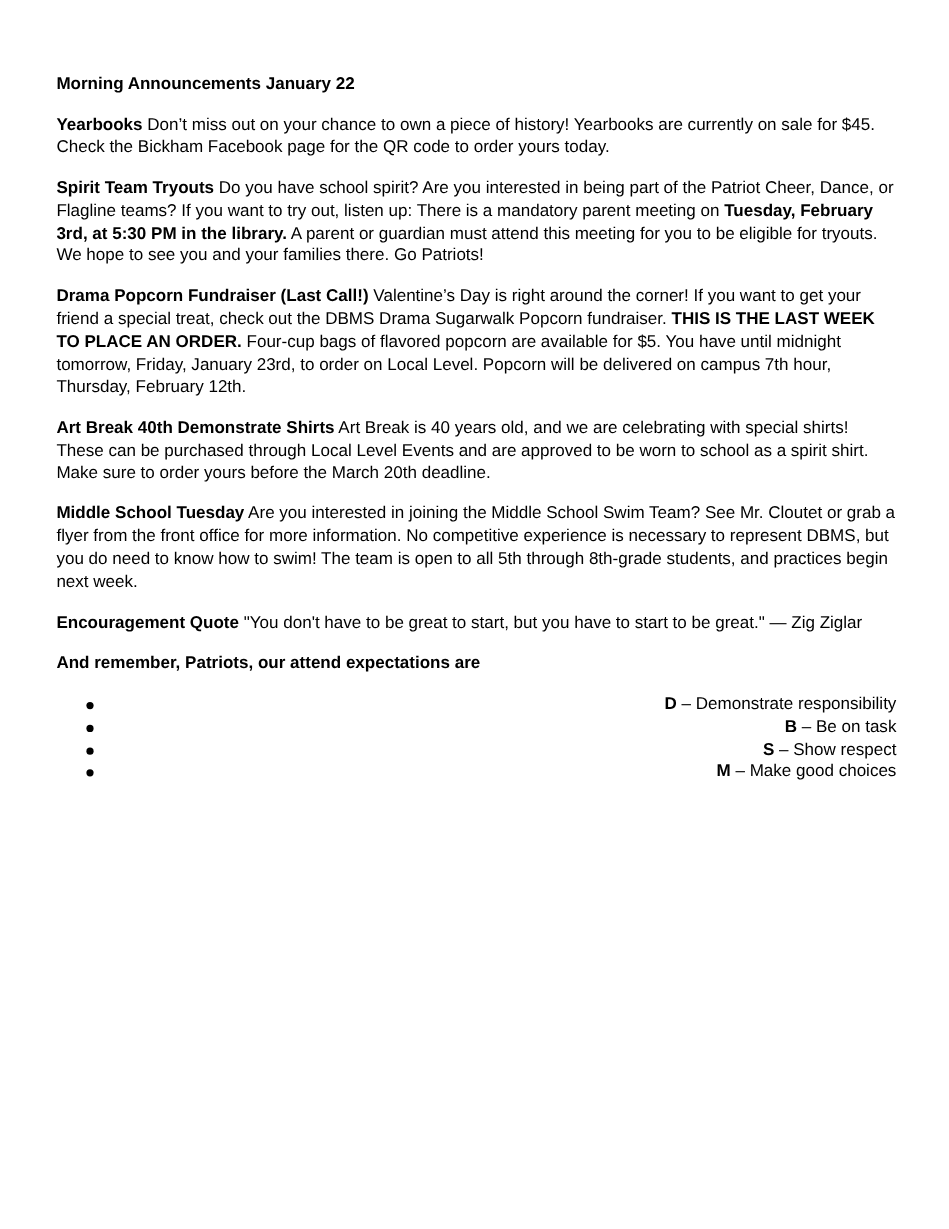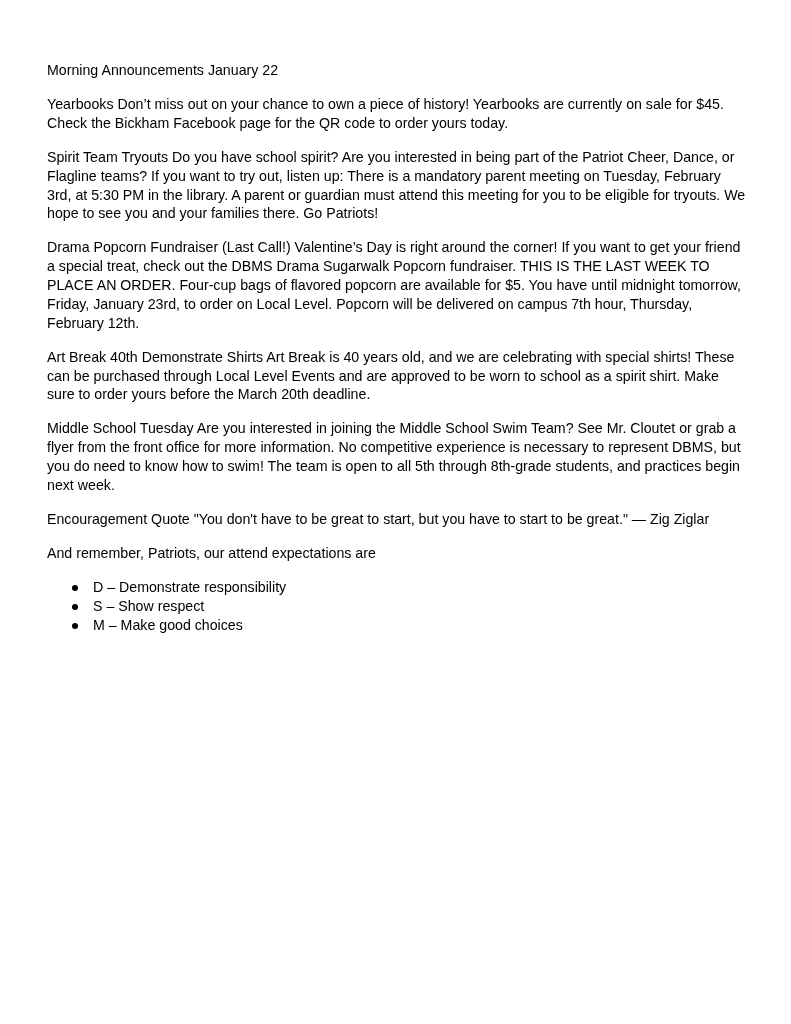--- a/index.html
+++ b/index.html
@@ -4,22 +4,22 @@
 <style>
   html, body { margin: 0; padding: 0; background: #ffffff; }
   body {
     width: 791px; height: 1024px; overflow: hidden;
     font-family: "Liberation Sans", sans-serif;
     font-size: 14.2px; line-height: 18.8px; color: #000000;
   }
   .page { position: relative; width: 791px; height: 1024px; }
   .content { position: absolute; left: 47px; top: 61px; width: 700px; }
   p { margin: 0 0 15.3px 0; }
-  b { font-weight: normal; }
-  ul.expect { list-style: none; margin: 0 0 16px 0; padding: 0; }
+  b { font-weight: bold; }
+  ul.expect { list-style: none; margin: 0 0 16px 0; padding: 0; text-align: right; }
   ul.expect li { position: relative; padding-left: 46px; height: 18.6px; }
   ul.expect li .bullet {
     position: absolute; left: 25px; top: 7px; width: 6px; height: 6px;
     border-radius: 50%; background: #000;
   }
 </style>
 </head>
 <body>
 
 <div class="page">
@@ -38,19 +38,20 @@
 
     <p><b>Middle School Tuesday</b><span> Are you interested in joining the Middle School Swim Team? See Mr. Cloutet or grab a flyer from the front office for more information. No competitive experience is necessary to represent DBMS, but you do need to know how to swim! The team is open to all 5th through 8th-grade students, and practices begin next week.</span></p>
 
 
     <p><b>Encouragement Quote</b><span> "You don't have to be great to start, but you have to start to be great." — Zig Ziglar</span></p>
 
     <p style="margin-bottom:15.5px"><b>And remember, Patriots, our attend expectations are</b></p>
 
     <ul class="expect">
       <li><span class="bullet"></span><b>D</b><span> – Demonstrate responsibility</span></li>
+      <li><span class="bullet"></span><b>B</b><span> – Be on task</span></li>
       <li><span class="bullet"></span><b>S</b><span> – Show respect</span></li>
       <li><span class="bullet"></span><b>M</b><span> – Make good choices</span></li>
     </ul>
 
 
   </div>
 </div>
 
 </body></html>

